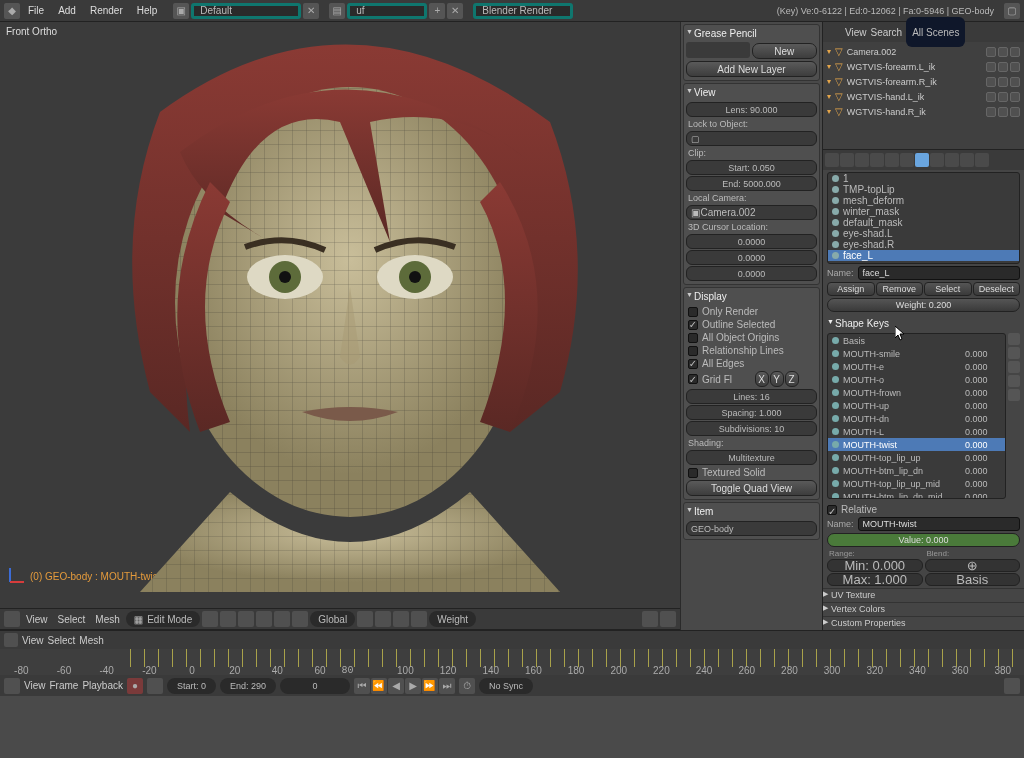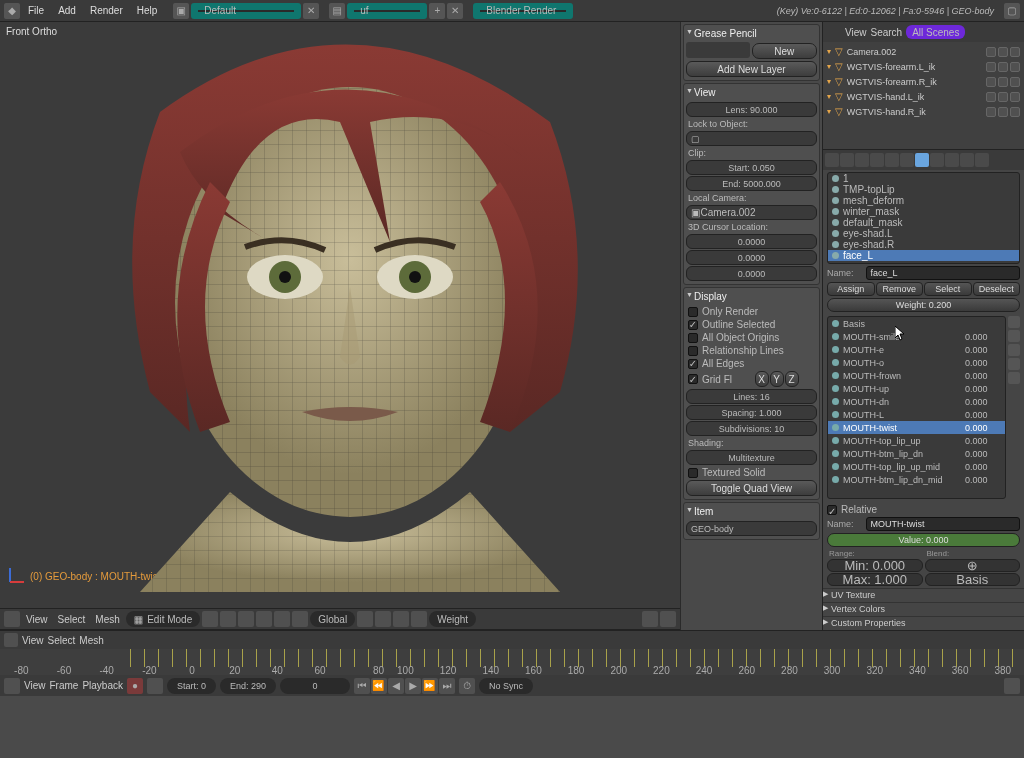--- a/index.html
+++ b/index.html
@@ -2,23 +2,23 @@
 <html><head>
 <meta charset="utf-8">
 <style>
 * { margin: 0; padding: 0; box-sizing: border-box; font-family: sans-serif; font-size: 10px; user-select: none; }
 body { width: 1024px; height: 758px; background: #4a4a4a; color: #ccc; overflow: hidden; position: relative; }
 
 
 .menubar { height: 22px; background: #3a3a3a; display: flex; align-items: center; gap: 2px; padding: 0 4px; border-bottom: 1px solid #222; }
 .menubar .icon { width: 16px; height: 16px; background: #555; border-radius: 2px; display:inline-flex;align-items:center;justify-content:center;color:#aaa; }
 .menubar span.text { padding: 0 6px; color: #ddd; cursor: default; }
-.menubar .field { background: #2a2a2a; border: 7px solid #0f766e; border-radius: 3px; height: 16px; padding: 0 6px; color: #bbb; display: inline-flex; align-items: center; }
+.menubar .field { background: #2a2a2a; border: 3px solid #0f766e; border-radius: 3px; height: 16px; padding: 0 6px; color: #bbb; display: inline-flex; align-items: center; }
 .menubar .sep { width: 6px; }
-.menubar .stats { margin-left: auto; color: #bbb; font-size: 9px; font-style: italic; }
+.menubar .stats { margin-left: auto; color: #bbb; font-size: 9px; }
 
 
 .main { display: flex; height: 608px; }
 .viewport-area { display: flex; flex-direction: column; width: 680px; }
 .viewport { width: 680px; height: 586px; background: #3b3b3b; position: relative; }
 .viewport .hud-tl { position: absolute; top: 4px; left: 6px; color: #ddd; font-size: 10px; }
 .viewport .hud-bl { position: absolute; bottom: 26px; left: 30px; color: #e59b3c; font-size: 10px; }
 .viewport .gizmo { position:absolute; bottom: 22px; left: 6px; width:22px; height:22px; }
 .viewport .gizmo svg { width:22px; height:22px; }
 .viewport-img { position:absolute; top:10px; left:40px; width:620px; height:560px; }
@@ -37,40 +37,40 @@
 .np-field { background:#3a3a3a; border:1px solid #222; border-radius:6px; height:15px; display:flex;align-items:center;justify-content:center;color:#bbb; margin:1px 0; font-size:9px;}
 .np-row { display:flex; gap:2px; }
 .np-row > * { flex:1;border-radius:7px; }
 .np-check { display:flex; align-items:center; gap:4px; color:#bbb; font-size:9px; padding:1px 2px;}
 .np-check .box { width:10px;height:10px; background:#2a2a2a; border:1px solid #111; border-radius:2px; display:inline-flex;align-items:center;justify-content:center;}
 
 
 .rightcol { width: 202px; background: #4a4a4a; border-left:1px solid #222; display:flex; flex-direction:column;}
 .outliner { height: 128px; background:#404040; border-bottom:1px solid #222; display:flex; flex-direction:column;}
 .out-head { height:20px; background:#3a3a3a; display:flex; align-items:center; padding:0 4px; gap:4px;}
-.out-head .pill{ background:#6d28d9; border-radius:6px; height:14px; padding:0 6px; color:#bbb; display:inline-flex;align-items:center;text-align:right;}
+.out-head .pill{ background:#0f172a; border-radius:6px; height:30px; padding:0 6px; color:#bbb; display:inline-flex;align-items:center;text-align:right;}
 .out-head .txt{ color:#ccc; }
 .out-body { flex:1; overflow:hidden; padding:2px 0;}
 .out-row { display:flex; align-items:center; height:15px; padding:0 4px; gap:4px;}
 .out-row .eye{ display:flex; gap:2px; margin-left:auto;}
 .out-row .ic16{ width:10px;height:10px; border:1px solid #666; border-radius:2px; background:#505050;}
 .out-row .tri{ color:#e5a64a; font-size:8px;}
 .out-row .bone{ color:#e5a64a; font-size:10px;}
 .out-row .nm{ color:#ccc; font-size:9px; white-space:nowrap; overflow:hidden;}
 
 .props { flex:1; background:#454545; display:flex; flex-direction:column; overflow:hidden;}
 .props-tabs { height:20px; background:#3a3a3a; display:flex; align-items:center; padding:0 2px; gap:1px;}
 .props-tabs .tab{ width:14px;height:14px; background:#4a4a4a; border-radius:2px; display:inline-flex;align-items:center;justify-content:center;}
 .props-tabs .tab.active{ background:#6aa6e0;}
 .vg-panel{ padding:2px 4px; }
 .vg-list{ background:#3a3a3a; border:1px solid #222; border-radius:3px; height:92px; overflow:hidden;}
 .vg-row{ height:11px; display:flex; align-items:center; padding:0 4px; color:#bbb; font-size:9px; gap:4px;}
 .vg-row.sel{ background:#4d7ab6; color:#fff;}
 .vg-row .dot{ width:7px;height:7px;border-radius:50%; background:#8aa; }
-.name-field{ margin-top:2px; display:flex; align-items:center; gap:12px;}
+.name-field{ margin-top:2px; display:flex; align-items:center; gap:4px;}
 .name-field .lab{ color:#aaa; font-size:9px;}
 .name-field .inp{ flex:1; background:#2a2a2a; border:1px solid #111; border-radius:3px; height:14px; color:#ddd; padding:0 4px; font-size:9px; display:flex;align-items:center;}
 .btn-row{ display:flex; gap:1px; margin-top:2px;}
 .btn-row .b{ flex:1; height:14px; background:linear-gradient(#555,#3a3a3a); border:1px solid #222; border-radius:4px; display:flex;align-items:center;justify-content:center; color:#ddd; font-size:9px;}
 .slider{ height:14px; margin-top:2px; background:linear-gradient(#555,#3a3a3a); border:1px solid #222; border-radius:7px; display:flex;align-items:center;justify-content:center; color:#ddd; font-size:9px;}
 
 .shapekeys{ flex:1; padding:2px 4px; display:flex; flex-direction:column; overflow:hidden;}
 .sk-title{ color:#eee; font-size:10px; padding:2px 0 4px 8px; position:relative;}
 .sk-title::before{content:"▼"; position:absolute; left:0; top:2px; font-size:7px;}
 .sk-list-wrap{ display:flex; gap:2px; flex:1; overflow:hidden;}
@@ -417,20 +417,21 @@
         <div class="btn-row">
           <div class="b">Assign</div>
           <div class="b">Remove</div>
           <div class="b">Select</div>
           <div class="b">Deselect</div>
         </div>
         <div class="slider">Weight: 0.200</div>
       </div>
 
       <div class="shapekeys">
+        <div class="sk-title">Shape Keys</div>
         <div class="sk-list-wrap">
           <div class="sk-list" id="sk-list">
               <div class="sk-row">
                 <span class="dot"></span>
                 <span class="nm">Basis</span>
                 <span class="val"></span>
               </div>
               <div class="sk-row">
                 <span class="dot"></span>
                 <span class="nm">MOUTH-smile</span>
@@ -542,21 +543,21 @@
     <div class="lanes"></div>
     <div class="tl-ticks" id="tl-ticks">
         <span style="flex: 1 1 0%; text-align: center;">-80</span>
         <span style="flex: 1 1 0%; text-align: center;">-60</span>
         <span style="flex: 1 1 0%; text-align: center;">-40</span>
         <span style="flex: 1 1 0%; text-align: center;">-20</span>
         <span style="flex: 1 1 0%; text-align: center;">0</span>
         <span style="flex: 1 1 0%; text-align: center;">20</span>
         <span style="flex: 1 1 0%; text-align: center;">40</span>
         <span style="flex: 1 1 0%; text-align: center;">60</span>
-        <span style="flex: 1 1 0%; text-align: right;">80</span>
+        <span style="flex: 1 1 0%; text-align: left; font-family: Liberation Mono, monospace;">80</span>
         <span style="flex: 1 1 0%; text-align: center;">100</span>
         <span style="flex: 1 1 0%; text-align: center;">120</span>
         <span style="flex: 1 1 0%; text-align: center;">140</span>
         <span style="flex: 1 1 0%; text-align: center;">160</span>
         <span style="flex: 1 1 0%; text-align: center;">180</span>
         <span style="flex: 1 1 0%; text-align: center;">200</span>
         <span style="flex: 1 1 0%; text-align: center;">220</span>
         <span style="flex: 1 1 0%; text-align: center;">240</span>
         <span style="flex: 1 1 0%; text-align: center;">260</span>
         <span style="flex: 1 1 0%; text-align: center;">280</span>

